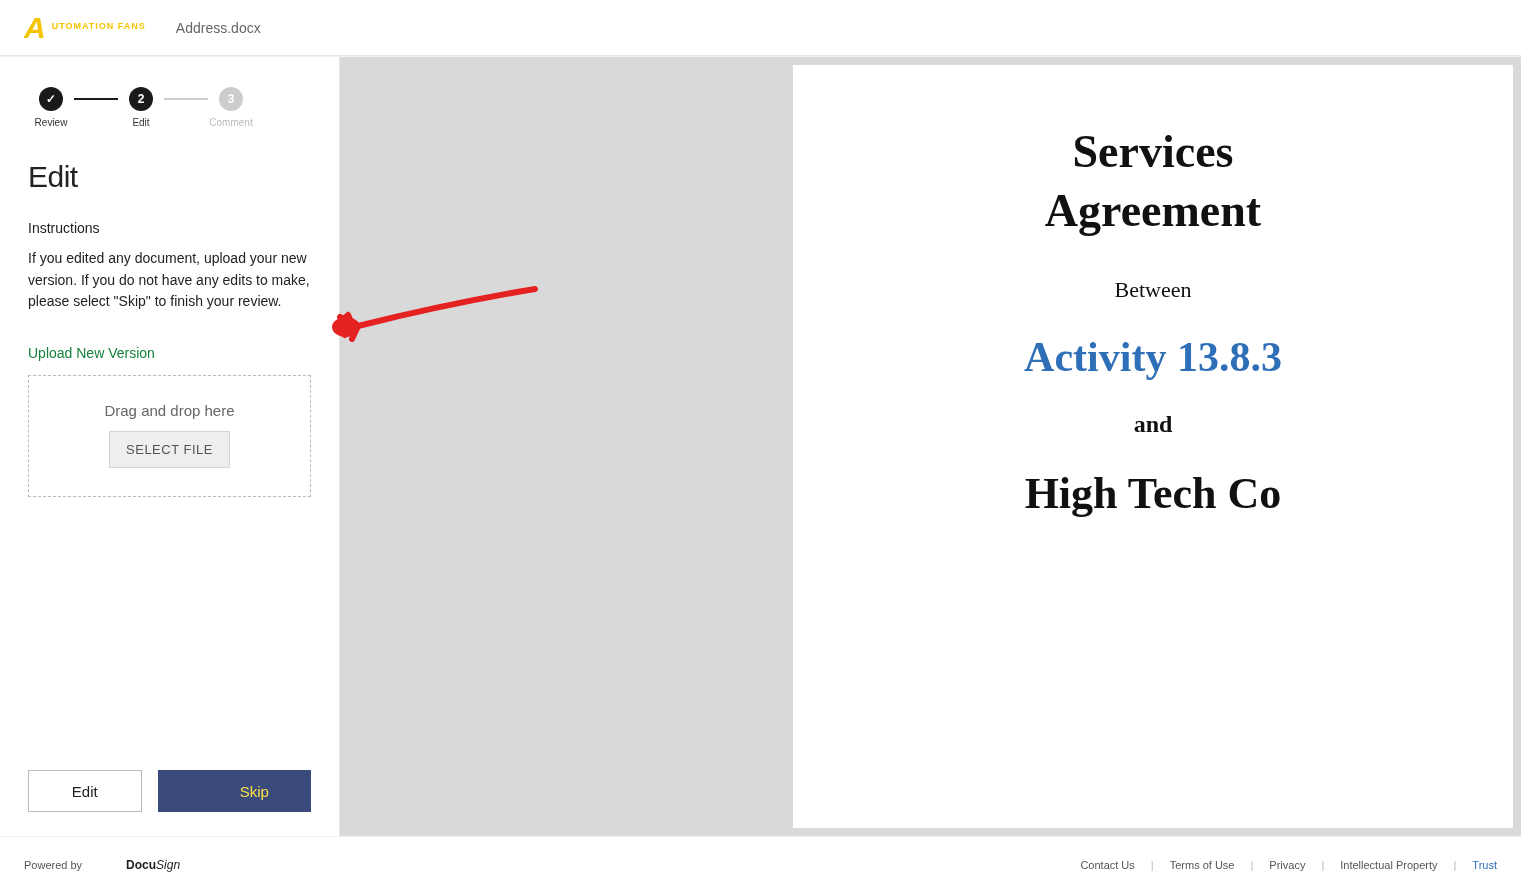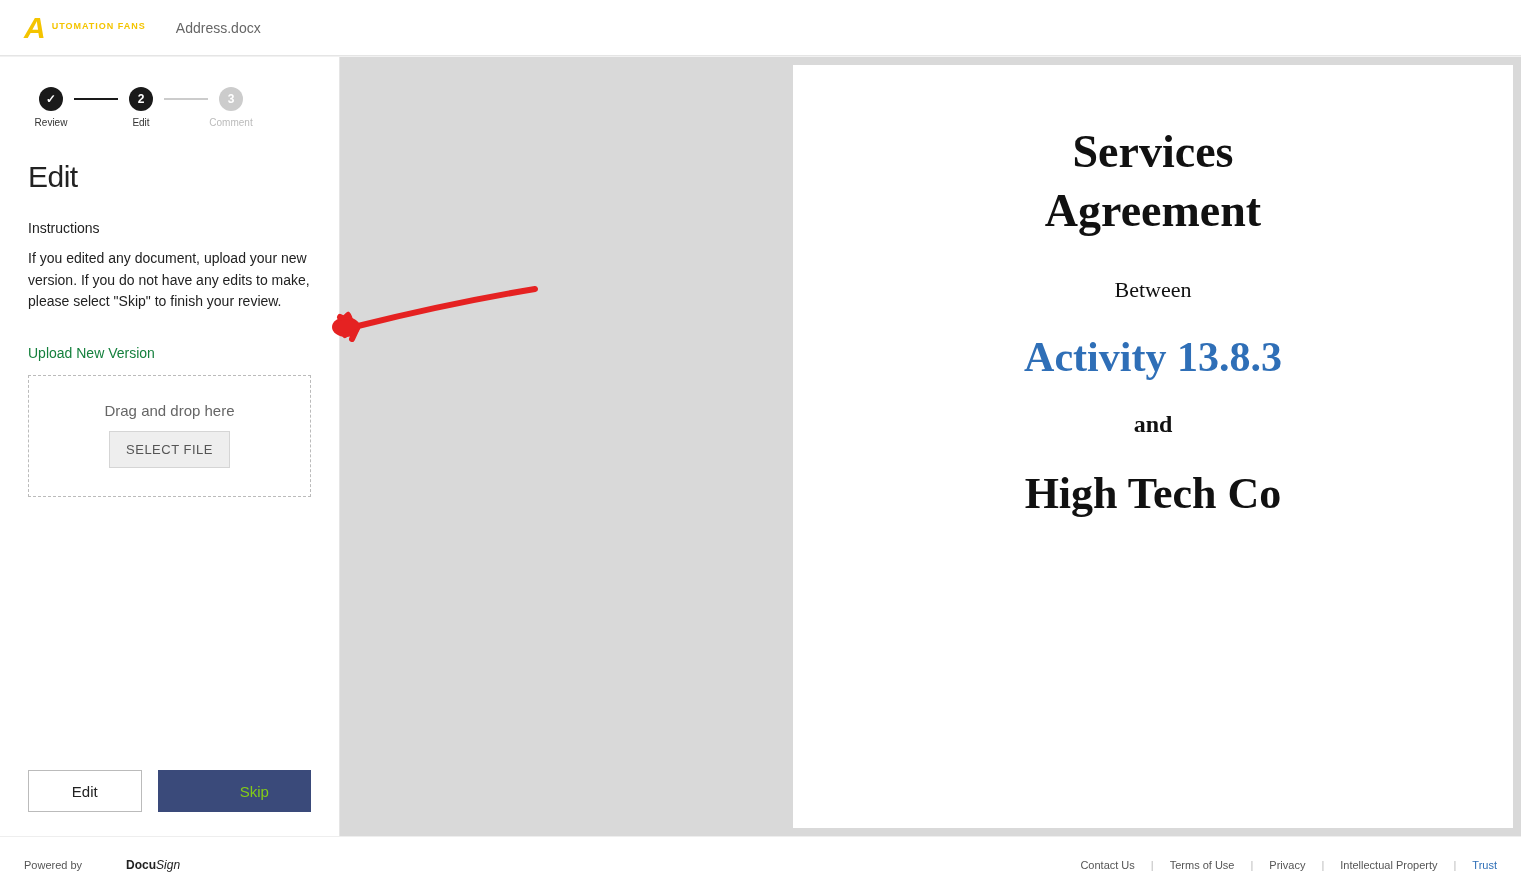--- a/index.html
+++ b/index.html
@@ -95,21 +95,21 @@
 .panel-actions { display: flex; gap: 16px; }
 .btn {
   flex: 1;
   height: 42px;
   font-size: 15px;
   cursor: pointer;
   display: flex; align-items: center; justify-content: center;
   border: 1px solid transparent;
 }
 .btn-secondary { background: #fff; border-color: #bbb; color: #222; }
-.btn-primary { background: #3a4a7a; color: #84cc16; padding-left: 40px; }
+.btn-primary { background: #3a4a7a; color: #fde047; padding-left: 40px; }
 
 
 .preview-area {
   flex: 1;
   background: #d9d9d9;
   display: flex;
   justify-content: flex-end;
   padding: 8px 8px 8px 8px;
   overflow: hidden;
   position: relative;

